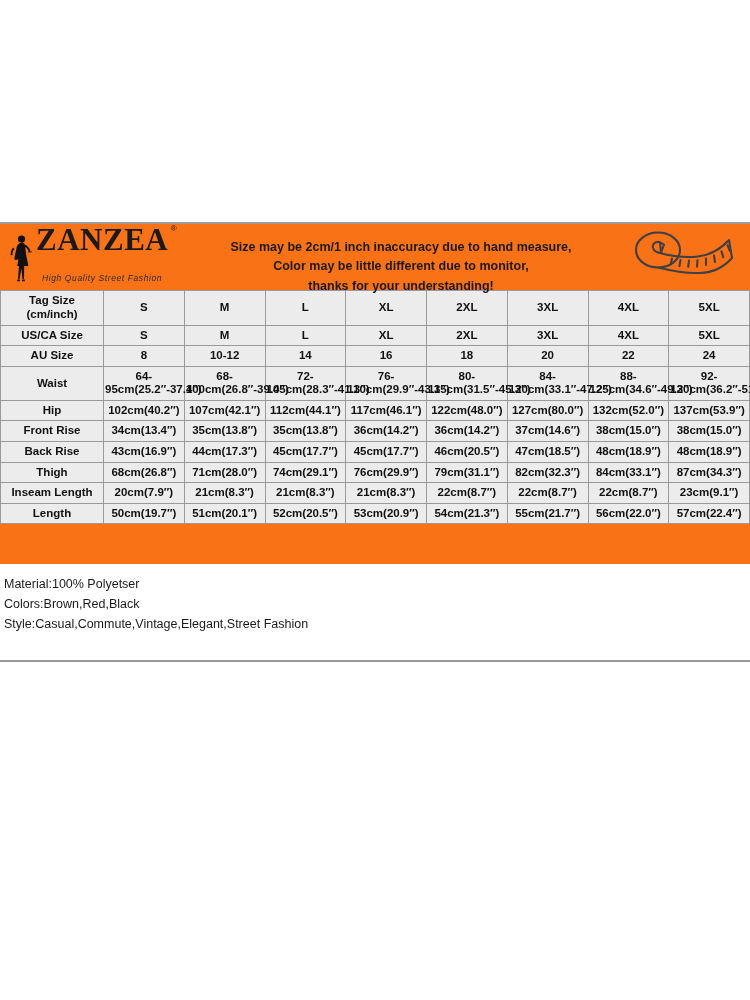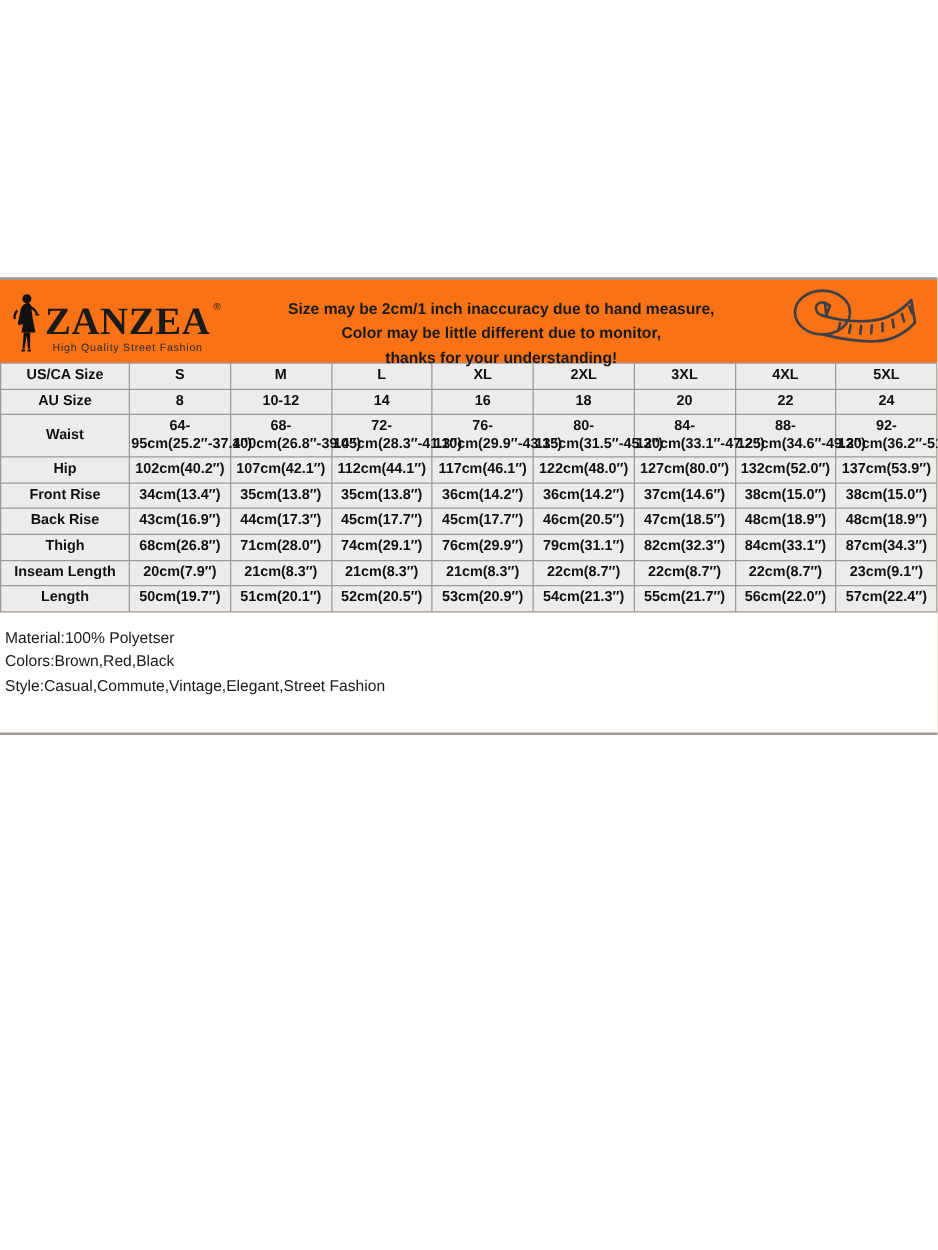--- a/index.html
+++ b/index.html
@@ -80,22 +80,23 @@
     font-family: "Liberation Sans", sans-serif;
     font-weight: normal;
     color: #1a1a1a;
   }
   .logo-tagline {
     font-family: "Liberation Sans", sans-serif;
     font-size: 8.5px;
     letter-spacing: 0.6px;
     color: #2a2a2a;
     text-align: center;
-    margin-top: 1px;
+    margin-top: 18px;
     white-space: nowrap;
+    font-style: italic;
   }
 
   .notice {
     flex: 1 1 auto;
     text-align: center;
     font-size: 12.5px;
     font-weight: bold;
     line-height: 1.55;
     color: #1a1a1a;
     padding-left: 20px;
@@ -133,20 +134,21 @@
   td.rowhead {
     width: 102px;
   }
 
   .tagsize-label { line-height: 1.2; }
 
   
   .footer-info {
     padding: 11px 0 26px 4px;
     background: #ffffff;
+    margin-top: 40px;
   }
   .footer-info div {
     font-size: 12.5px;
     font-weight: normal;
     color: #1a1a1a;
     line-height: 1.58;
     white-space: nowrap;
   }
 </style>
 </head>
@@ -201,20 +203,34 @@
             <path d="M93.5 23.2 L95.2 29.2"></path>
             <path d="M99.5 17.2 L101.8 22.8"></path>
           </g>
         </svg>
       </div>
     </div>
 
     <table class="size-table">
       <tbody>
 
+        <tr>
+          <td class="rowhead">
+            <span class="tagsize-label">Tag Size</span>
+            <span class="tagsize-label">(cm/inch)</span>
+          </td>
+          <td>S</td>
+          <td>M</td>
+          <td>L</td>
+          <td>XL</td>
+          <td>2XL</td>
+          <td>3XL</td>
+          <td>4XL</td>
+          <td>5XL</td>
+        </tr>
 
         <tr>
           <td class="rowhead">US/CA Size</td>
           <td>S</td>
           <td>M</td>
           <td>L</td>
           <td>XL</td>
           <td>2XL</td>
           <td>3XL</td>
           <td>4XL</td>

